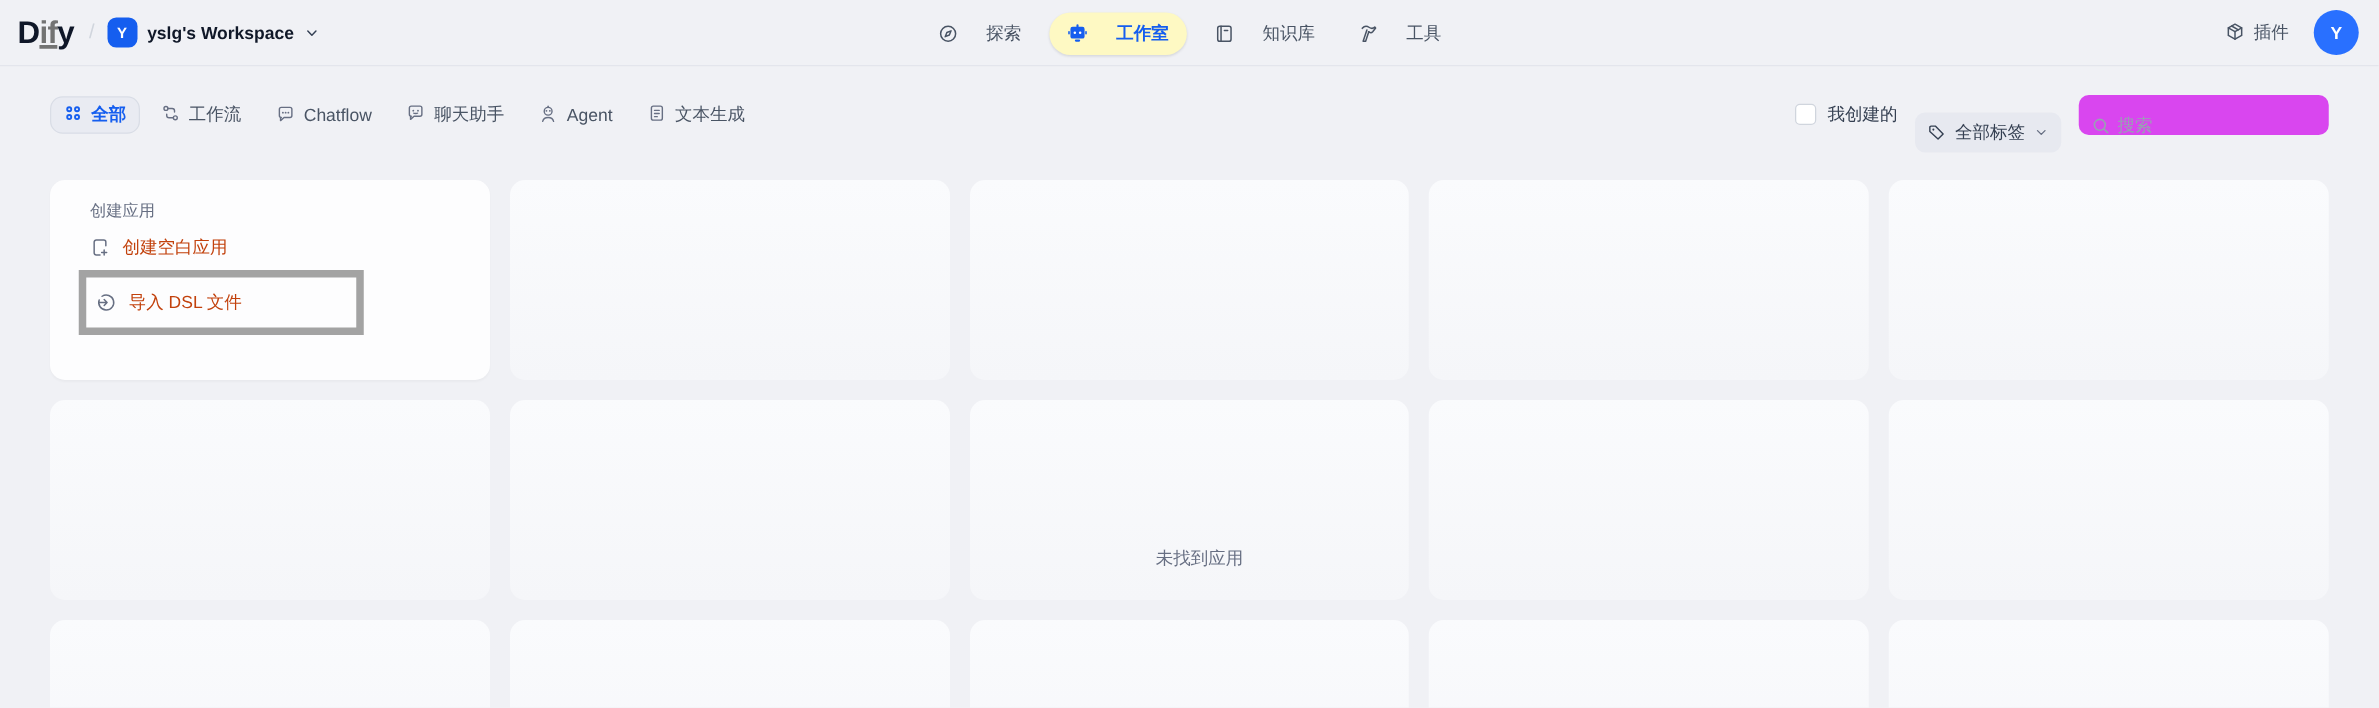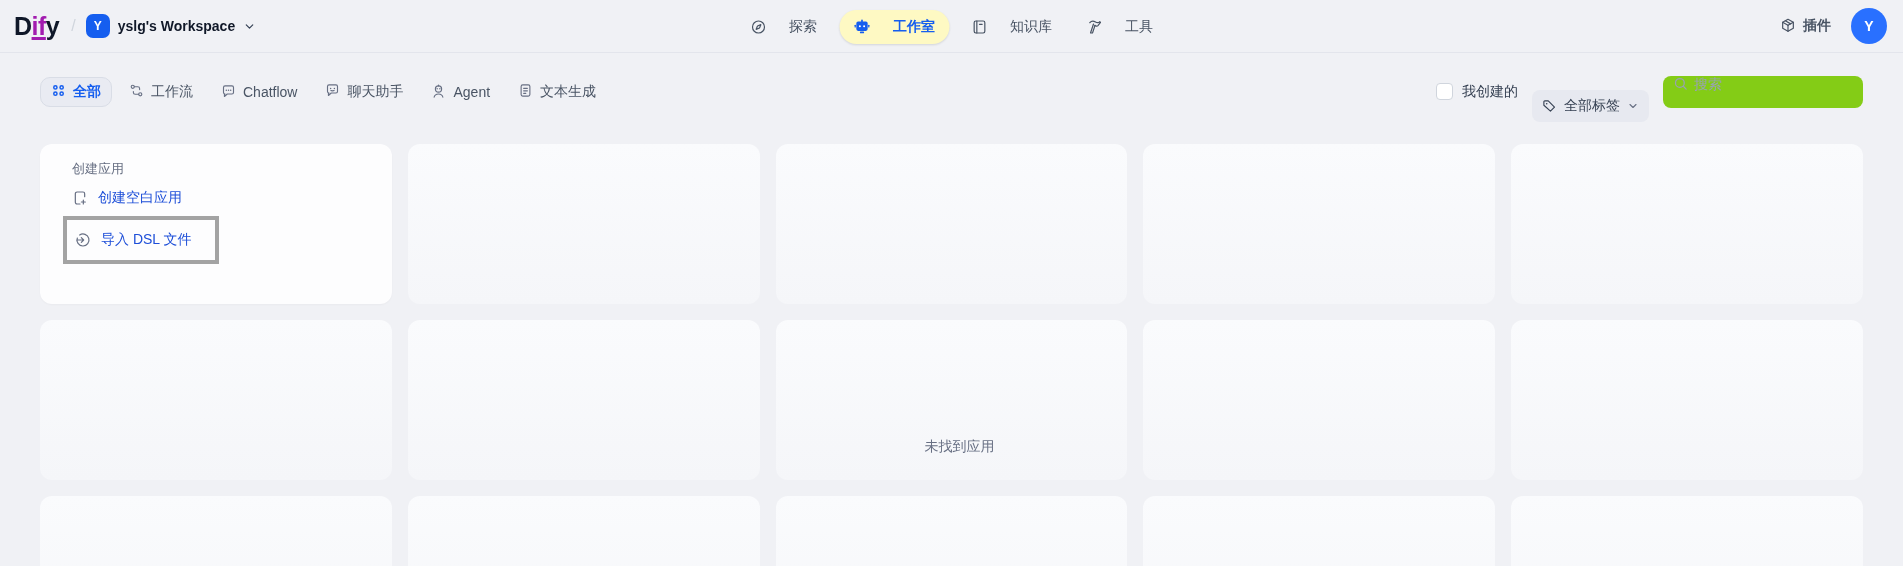--- a/index.html
+++ b/index.html
@@ -11,21 +11,21 @@
   svg { display:block; }
 
   
   .header {
     height:53px; display:flex; align-items:center;
     padding:0 16px 0 14px; position:relative;
     border-bottom:1px solid #e3e5ec; background:#f0f1f5;
   }
   .logo { font-size:25px; font-weight:800; letter-spacing:-0.5px; display:flex; align-items:baseline; }
   .logo .lg-black { color:#0f1728; }
-  .logo .lg-blue { color:#a21caf; text-decoration:underline; text-decoration-thickness:3px; text-underline-offset:2px; }
+  .logo .lg-blue { color:#737373; text-decoration:underline; text-decoration-thickness:3px; text-underline-offset:2px; }
   .hdr-slash { color:#d0d5dd; font-size:16px; margin:0 10px 0 12px; }
   .ws-chip { display:flex; align-items:center; gap:8px; cursor:pointer; }
   .ws-avatar {
     width:24px; height:24px; border-radius:7px; background:#155eef; color:#fff;
     font-size:12px; font-weight:700; display:flex; align-items:center; justify-content:center;
   }
   .ws-name { font-size:14px; font-weight:600; color:#101828; }
   .hdr-nav {
     position:absolute; left:50%; top:0; height:53px; transform:translateX(-50%);
     display:flex; align-items:center; gap:10px;
@@ -35,21 +35,21 @@
     font-size:14px; font-weight:500; color:#495464; cursor:pointer;
   }
   .nav-item .nav-ico { color:#495464; }
   .nav-item.active {
     background:#fef9c3; color:#155eef; font-weight:600;
     box-shadow:0 1px 2px rgba(16,24,40,.08), 0 1px 3px rgba(16,24,40,.05);
     padding:8px 14px;
   }
   .nav-item.active .nav-ico { color:#155eef; }
   .hdr-right { margin-left:auto; display:flex; align-items:center; gap:20px; }
-  .plugins-btn { display:flex; align-items:center; gap:7px; font-size:14px; font-weight:700; color:#495464; cursor:pointer; }
+  .plugins-btn { display:flex; align-items:center; gap:7px; font-size:14px; font-weight:400; color:#495464; cursor:pointer; }
   .user-avatar {
     width:36px; height:36px; border-radius:50%; background:#2970ff; color:#fff;
     font-size:14px; font-weight:600; display:flex; align-items:center; justify-content:center; cursor:pointer;
   }
 
   
   .filter-bar { display:flex; align-items:center; padding:0 40px; margin-top:25px; height:28px; }
   .tabs { display:flex; align-items:center; gap:6px; }
   .tab {
     display:flex; align-items:flex-start; gap:7px; padding:5px 10px; border-radius:10px;
@@ -64,46 +64,46 @@
     width:17px; height:17px; border-radius:4px; background:#fff; border:1px solid #d0d5dd;
   }
   .created-label { font-size:14px; color:#354052; }
   .tag-filter {
     display:flex; align-items:center; gap:7px; height:32px; padding:0 10px;
     background:#e7e9f0; border-radius:8px; font-size:14px; color:#354052; cursor:pointer;margin-top:28px;
   }
   .tag-filter .tag-ico { color:#354052; }
   .tag-filter .chev { color:#676f83; }
   .search-box {
-    display:flex; align-items:flex-start; gap:6px; height:32px; width:200px; padding:0 10px;
-    background:#84cc16; border-radius:8px;
+    display:flex; align-items:flex-end; gap:6px; height:32px; width:200px; padding:0 10px;
+    background:#d946ef; border-radius:8px;
   }
   .search-box .search-ico { color:#98a2b3; }
   .search-box input {
     border:none; outline:none; background:transparent; font-size:14px; width:100%;
     font-family:inherit; color:#354052;
   }
   .search-box input::placeholder { color:#98a2b3; }
 
   
   .app-grid {
     margin:38px 40px 0; display:grid; grid-template-columns:repeat(5,1fr);
     grid-auto-rows:160px; gap:16px;
   }
   .card-placeholder {
     border-radius:12px; background:linear-gradient(180deg,#fafbfd 0%,#f5f6f9 100%);
   }
   .create-card { border-radius:12px; background:#fdfdfe; padding:12px 24px 0; box-shadow:0 1px 2px rgba(16,24,40,.03); }
   .create-title { font-size:13px; font-weight:500; color:#676f83; height:22px; display:flex; align-items:center; padding-left:8px; margin-top:2px; }
   .create-item {
     height:36px; display:flex; align-items:center; gap:10px; padding-left:8px;
-    font-size:14px; color:#1d4ed8; border-radius:8px; cursor:pointer;
+    font-size:14px; color:#c2410c; border-radius:8px; cursor:pointer;
   }
   .create-item .ci-ico { color:#676f83; }
-  .dsl-highlight { border:4px solid #a3a3a3; width:156px; margin-left:-1px; padding:2px 0; }
+  .dsl-highlight { border:6px solid #a3a3a3; width:228px; margin-left:-1px; padding:2px 0; }
 
   
   .empty-state {
     position:absolute; top:438px; left:56px; right:40px; text-align:center;
     font-size:14px; color:#676f83; pointer-events:none;
   }
 </style>
 </head>
 <body>
 

